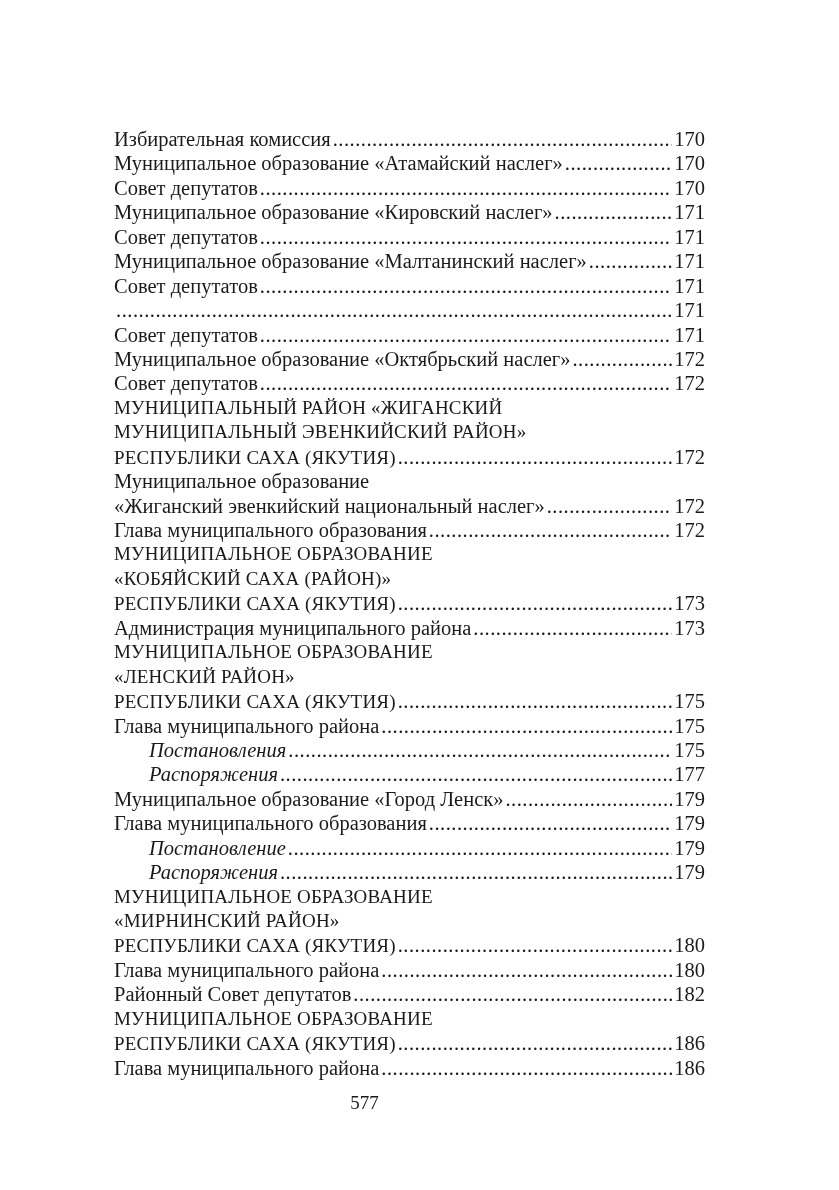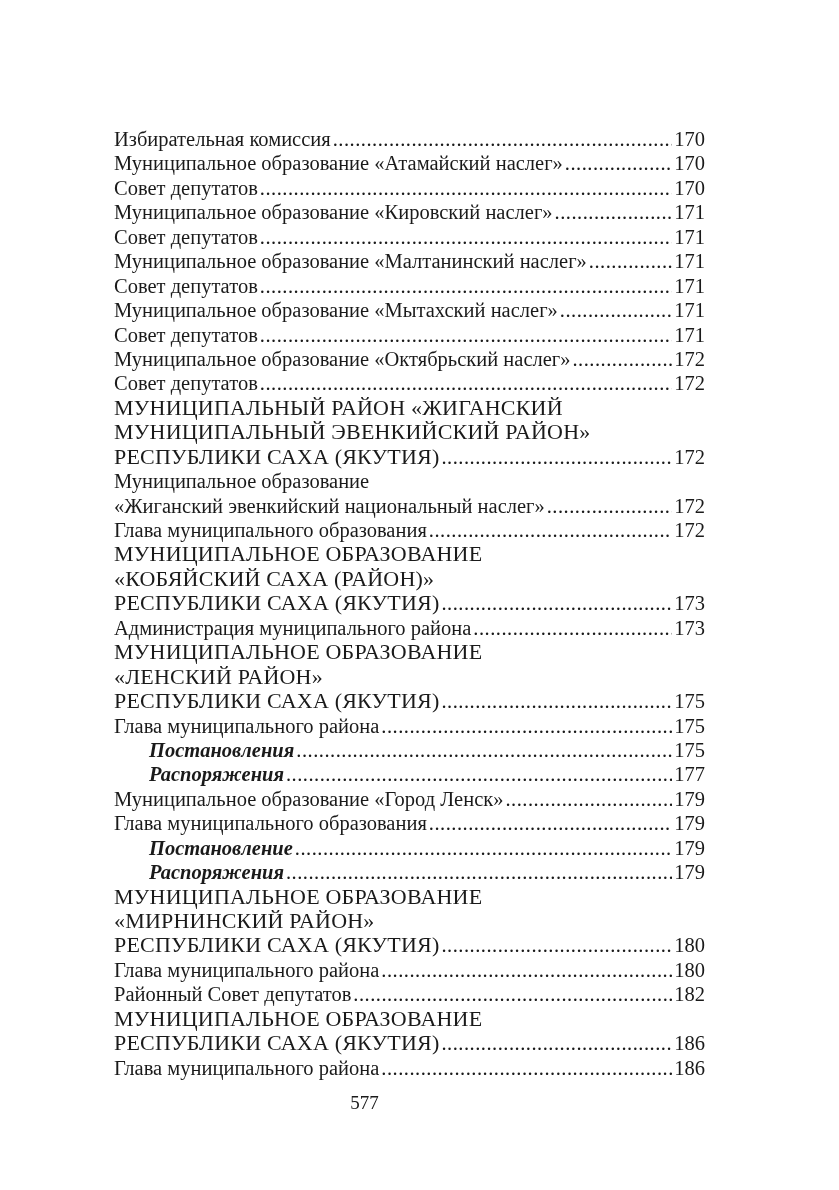--- a/index.html
+++ b/index.html
@@ -4,23 +4,23 @@
 <style>
   html, body { margin:0; padding:0; background:#ffffff; }
   body { width:839px; height:1190px; position:relative; overflow:hidden; }
   .page { position:absolute; left:114px; top:127px; width:591px;
     font-family:"Liberation Serif","DejaVu Serif",serif; font-size:20.5px; color:#1a1a1a; }
   .row { display:flex; align-items:baseline; height:24.45px; line-height:24.45px; white-space:nowrap; overflow:hidden; }
   .row .t { flex:0 0 auto; }
   .row .dots { flex:1 1 auto; overflow:hidden; margin:0 2px; letter-spacing:0.5px; }
   .row .dots::before { content:"......................................................................................................................................................................................"; }
   .row .p { flex:0 0 auto; }
-  .row.caps .t { font-size:22px; letter-spacing:0.2px; }
+  .row.caps .t { font-size:19px; letter-spacing:0.2px; }
   .row.ind { padding-left:35px; }
-  .row.ind .t { font-style:italic;font-weight:bold; }
+  .row.ind .t { font-style:italic; }
   .folio { position:absolute; top:1092px; left:0; width:729px; text-align:center;
     font-family:"Liberation Serif","DejaVu Serif",serif; font-size:19px; color:#1a1a1a; }
 </style>
 </head>
 <body>
 
 <div class="page" id="toc">
     <div class="row">
       <span class="t">Избирательная комиссия</span>
       <span class="dots"></span>
@@ -50,21 +50,20 @@
       <span class="t">Муниципальное образование «Малтанинский наслег»</span>
       <span class="dots"></span>
       <span class="p">171</span>
     </div>
     <div class="row">
       <span class="t">Совет депутатов</span>
       <span class="dots"></span>
       <span class="p">171</span>
     </div>
     <div class="row">
-      <span class="t">Муниципальное образование «Мытахский наслег»</span>
       <span class="dots"></span>
       <span class="p">171</span>
     </div>
     <div class="row">
       <span class="t">Совет депутатов</span>
       <span class="dots"></span>
       <span class="p">171</span>
     </div>
     <div class="row">
       <span class="t">Муниципальное образование «Октябрьский наслег»</span>

